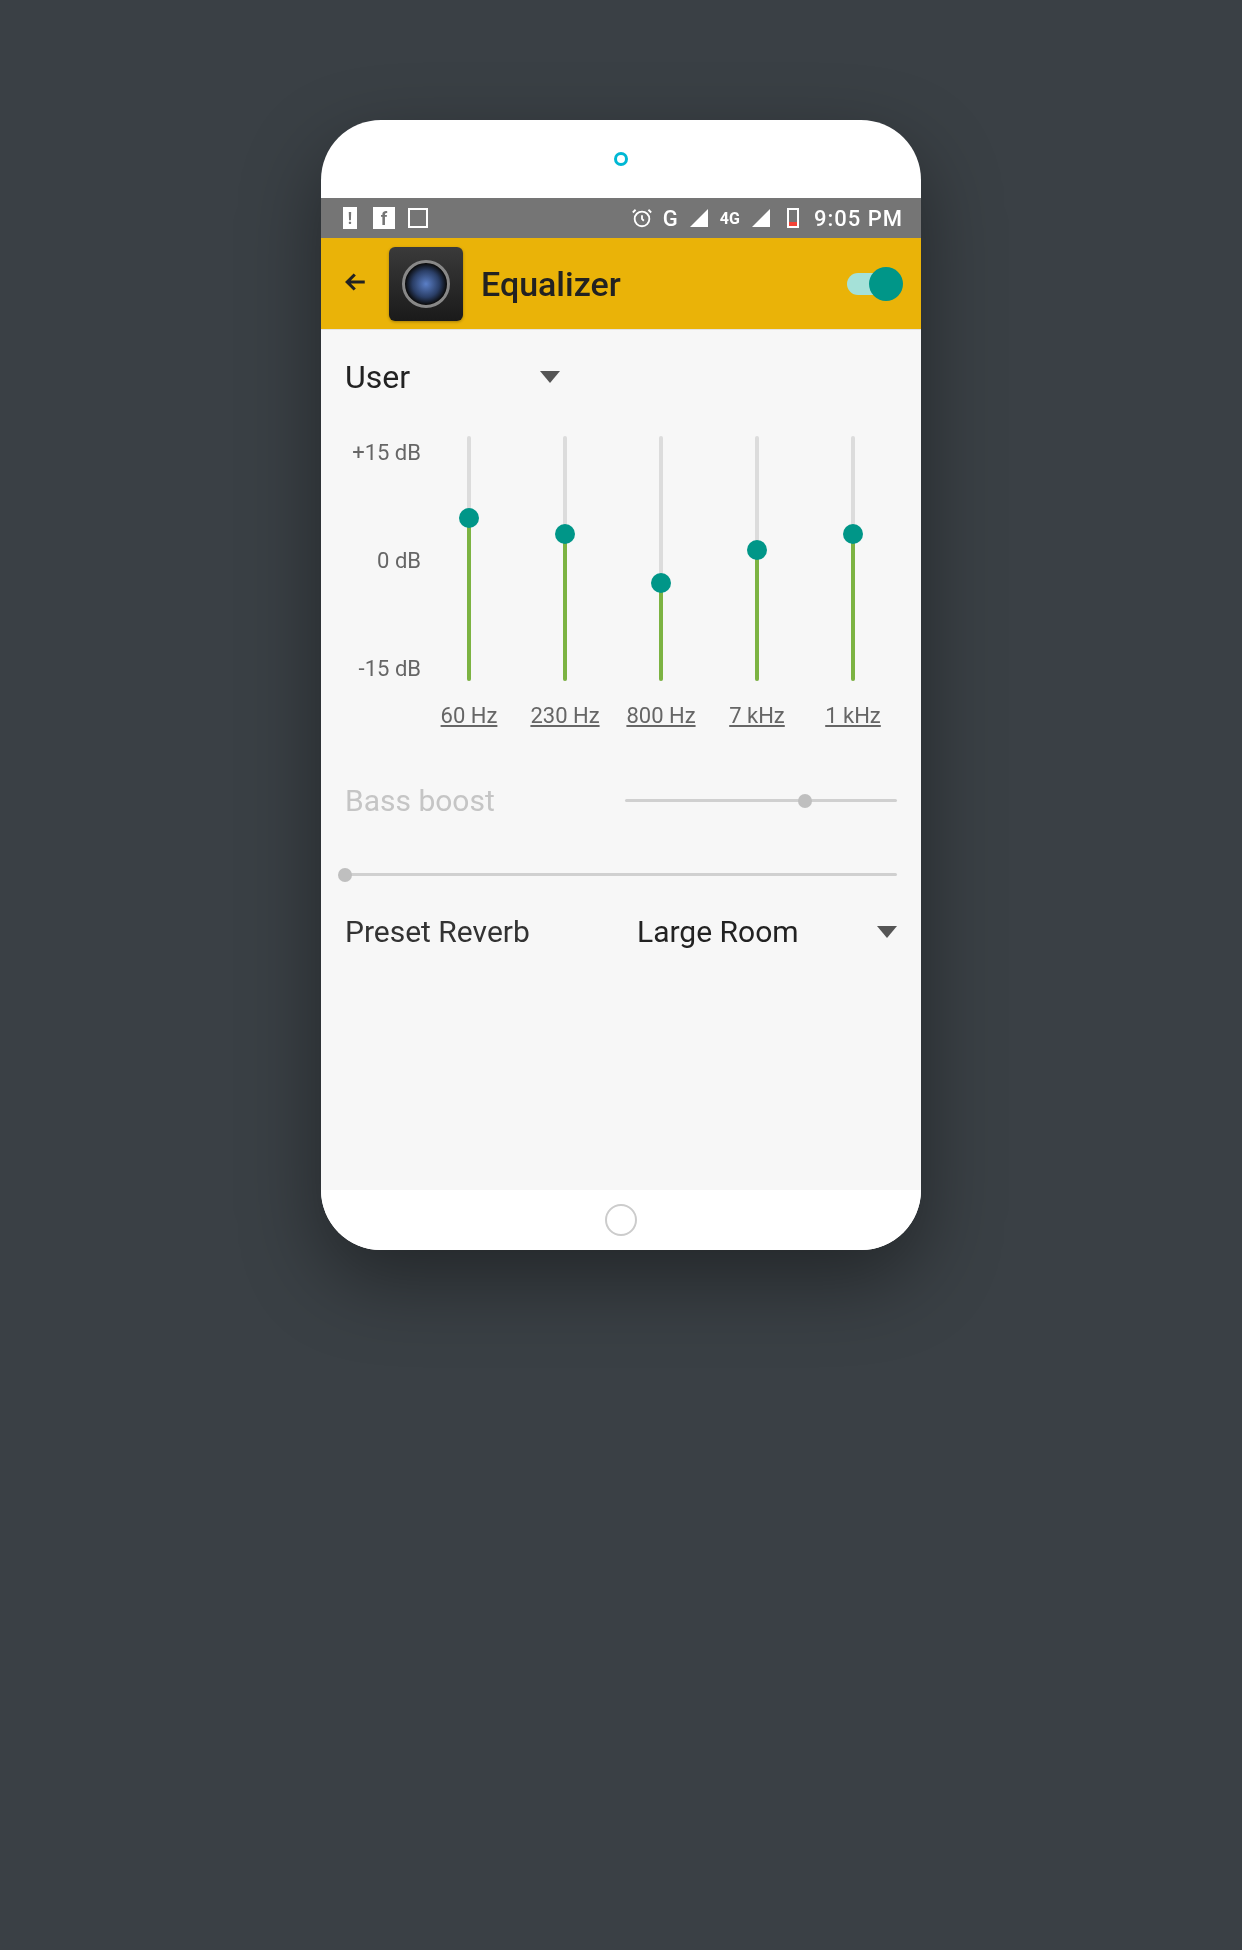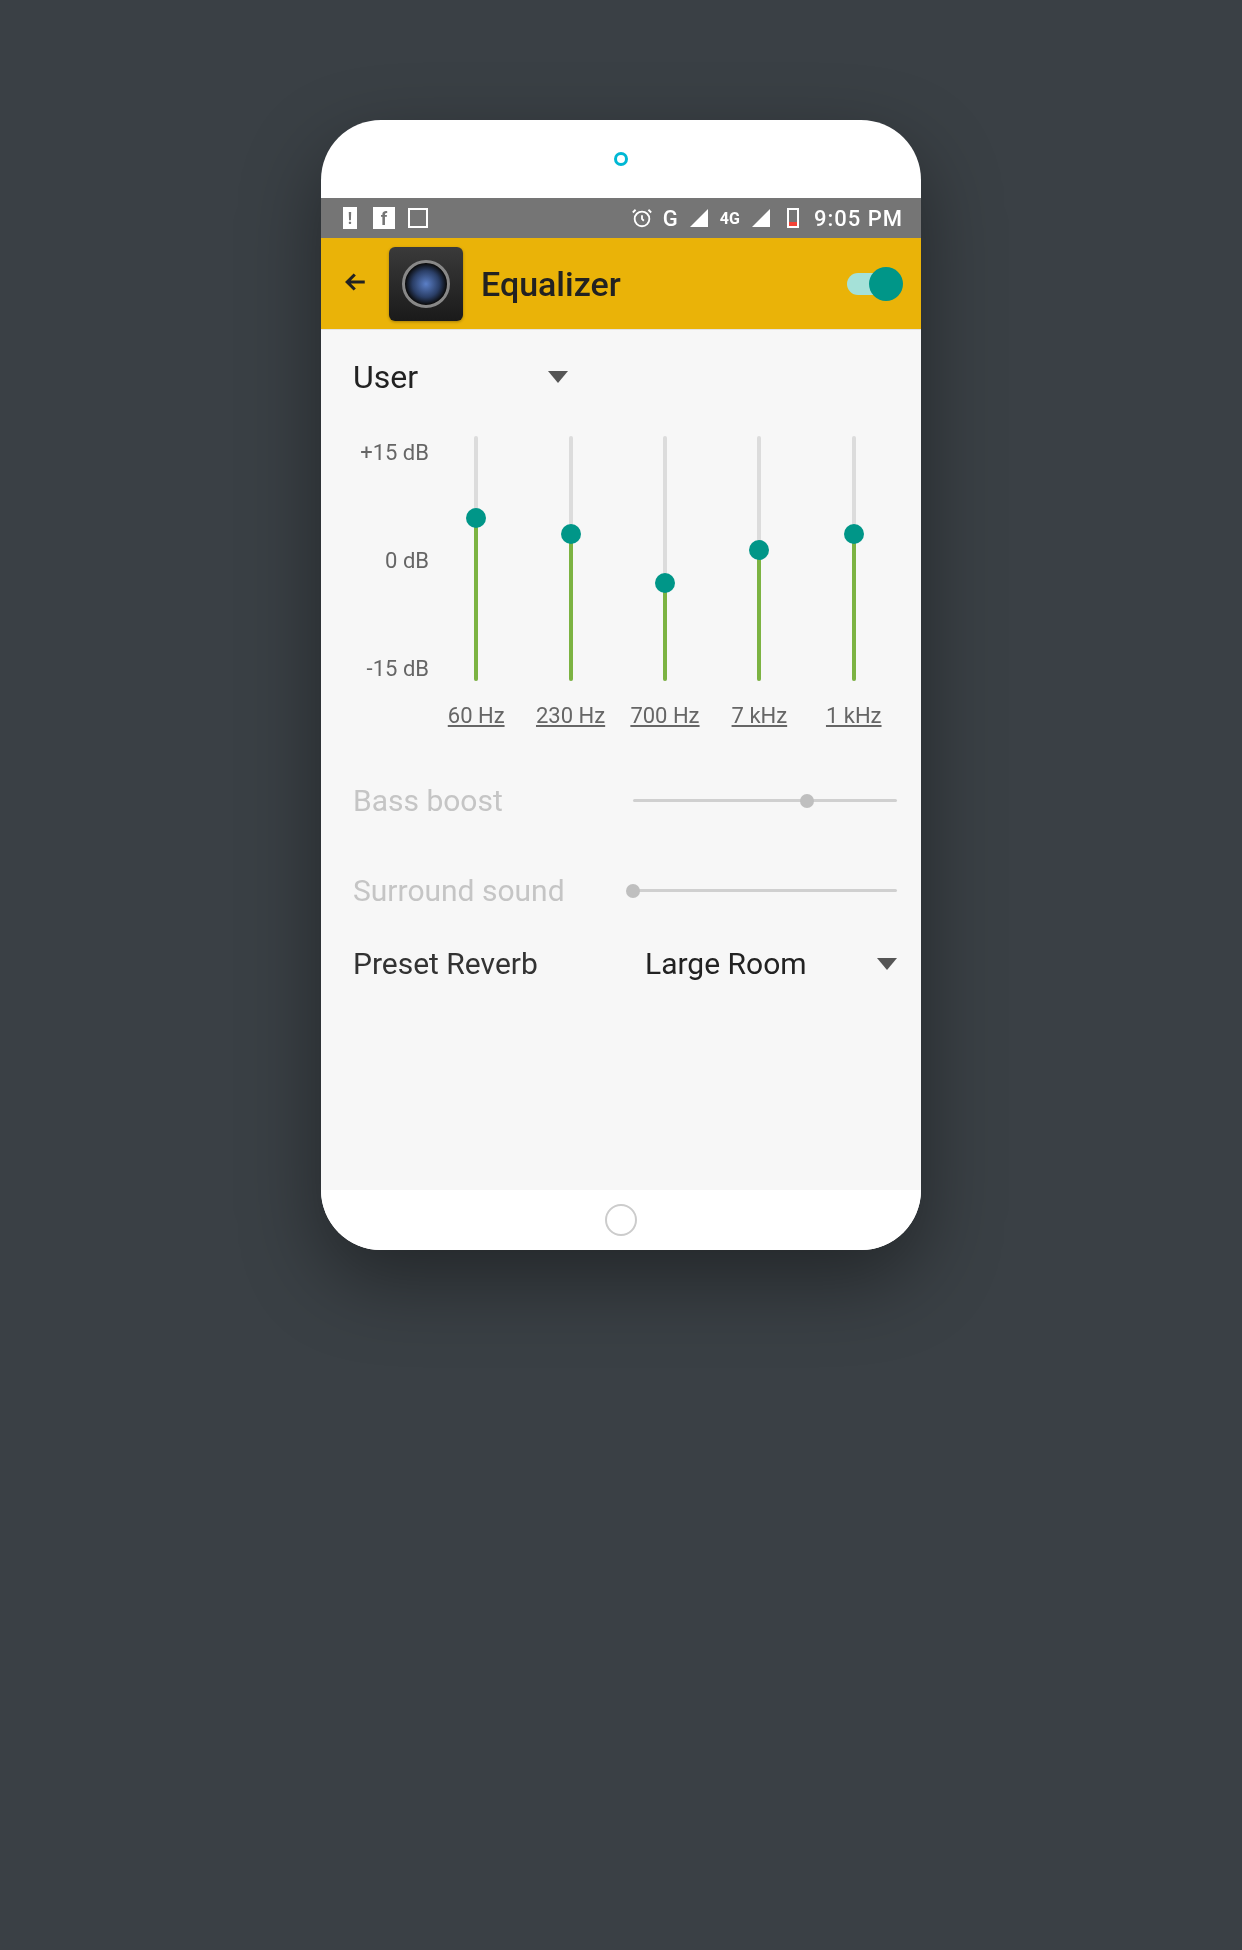--- a/index.html
+++ b/index.html
@@ -82,21 +82,21 @@
   .title { font-size: 34px; font-weight: 500; color: #222; }
   .toggle {
     margin-left: auto;
     width: 54px; height: 22px; background: #a5e1d8; border-radius: 20px; position: relative;
   }
   .toggle .knob {
     position: absolute; right: -2px; top: -6px; width: 34px; height: 34px;
     background: #009688; border-radius: 50%;
   }
 
-  .content { padding: 28px 20px 0 28px; background: #f7f7f7; height: calc(100% - 78px - 40px - 92px - 60px); }
+  .content { padding: 28px 20px 0 20px; background: #f7f7f7; height: calc(100% - 78px - 40px - 92px - 60px); }
 
   .preset-dropdown {
     display: flex; align-items: center; gap: 30px; margin-bottom: 40px; padding-left: 4px;
   }
   .preset-dropdown .label { font-size: 32px; color: #222; }
   .chev-down { width:0;height:0;border-left:10px solid transparent;border-right:10px solid transparent;border-top:12px solid #555; margin-left: 100px;}
 
   .eq-area { display: flex; gap: 0; padding-left: 4px; }
   .axis-labels {
     width: 76px; display: flex; flex-direction: column; justify-content: space-between;
@@ -215,21 +215,21 @@
               <div class="fill" style="height: 60%;"></div>
               <div class="thumb" style="bottom: 60%;"></div>
             </div>
           <div class="freq">230 Hz</div>
         </div>
         <div class="vslider-col">
           <div class="vslider">
               <div class="fill" style="height: 40%;"></div>
               <div class="thumb" style="bottom: 40%;"></div>
             </div>
-          <div class="freq">700 Hz</div>
+          <div class="freq">800 Hz</div>
         </div>
         <div class="vslider-col">
           <div class="vslider">
               <div class="fill" style="height: 53.3333%;"></div>
               <div class="thumb" style="bottom: 53.3333%;"></div>
             </div>
           <div class="freq">7 kHz</div>
         </div>
         <div class="vslider-col">
           <div class="vslider">
@@ -242,21 +242,20 @@
     </div>
 
     <div class="hrow">
       <span class="hlabel">Bass boost</span>
       <div class="hslider">
         <div class="hthumb" style="left: 66%;"></div>
       </div>
     </div>
 
     <div class="hrow">
-      <span class="hlabel">Surround sound</span>
       <div class="hslider">
         <div class="hthumb" style="left: 0%;"></div>
       </div>
     </div>
 
     <div class="reverb-row">
       <span class="rlabel">Preset Reverb</span>
       <span class="rvalue">Large Room</span>
       <span class="chev chev-down"></span>
     </div>

